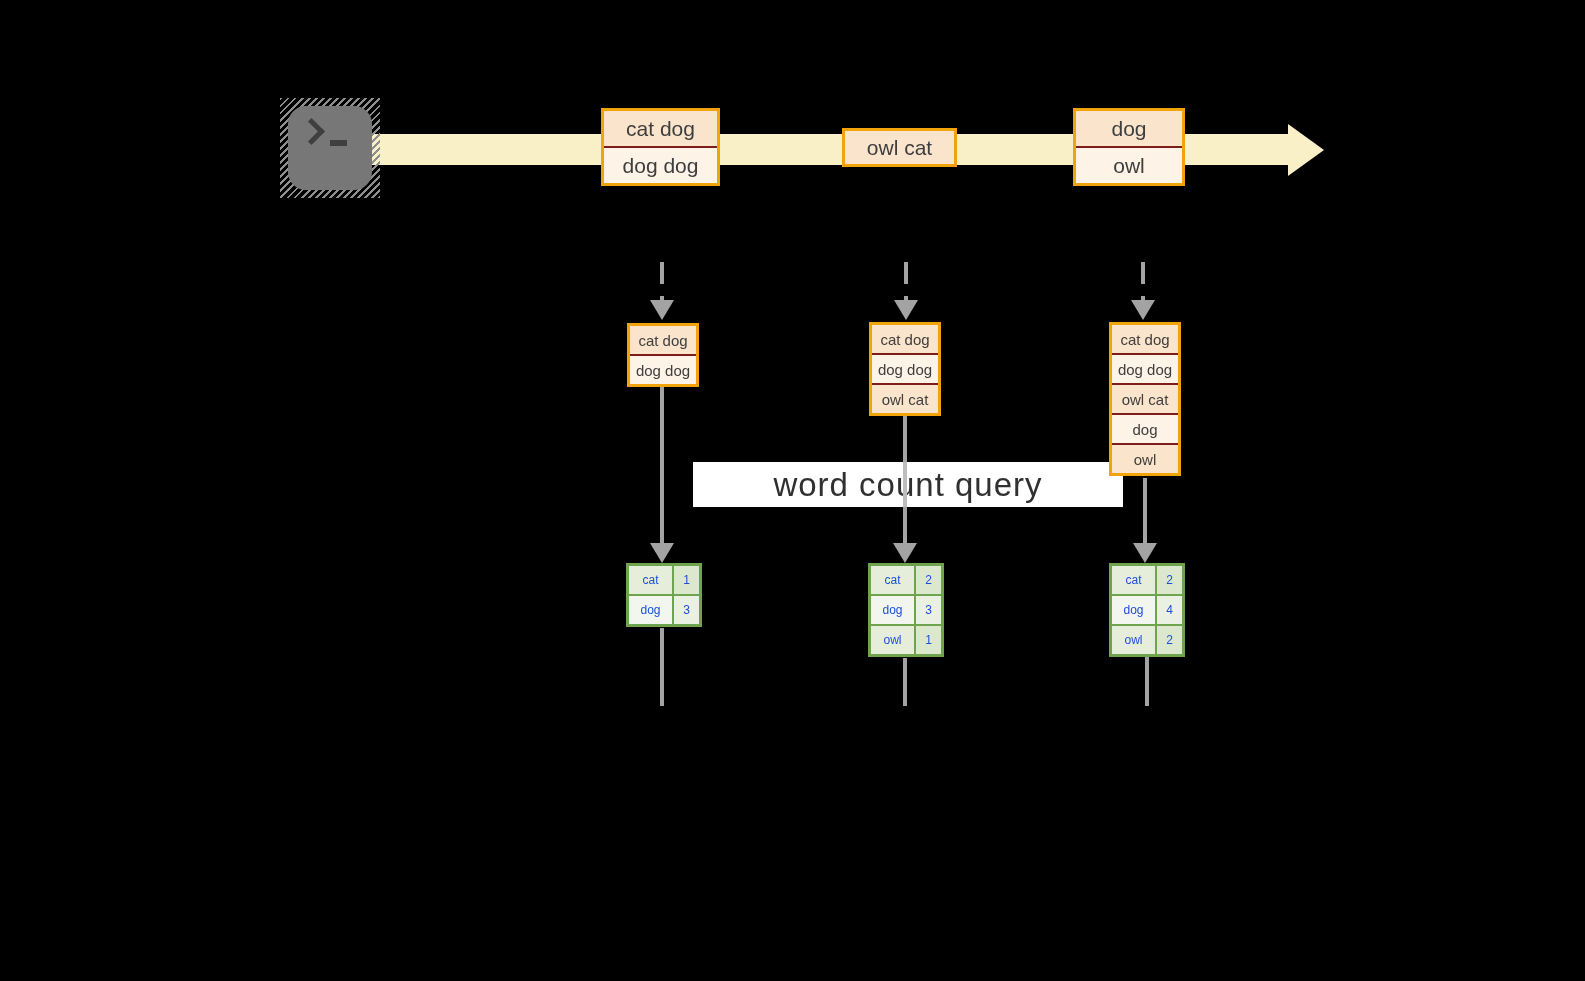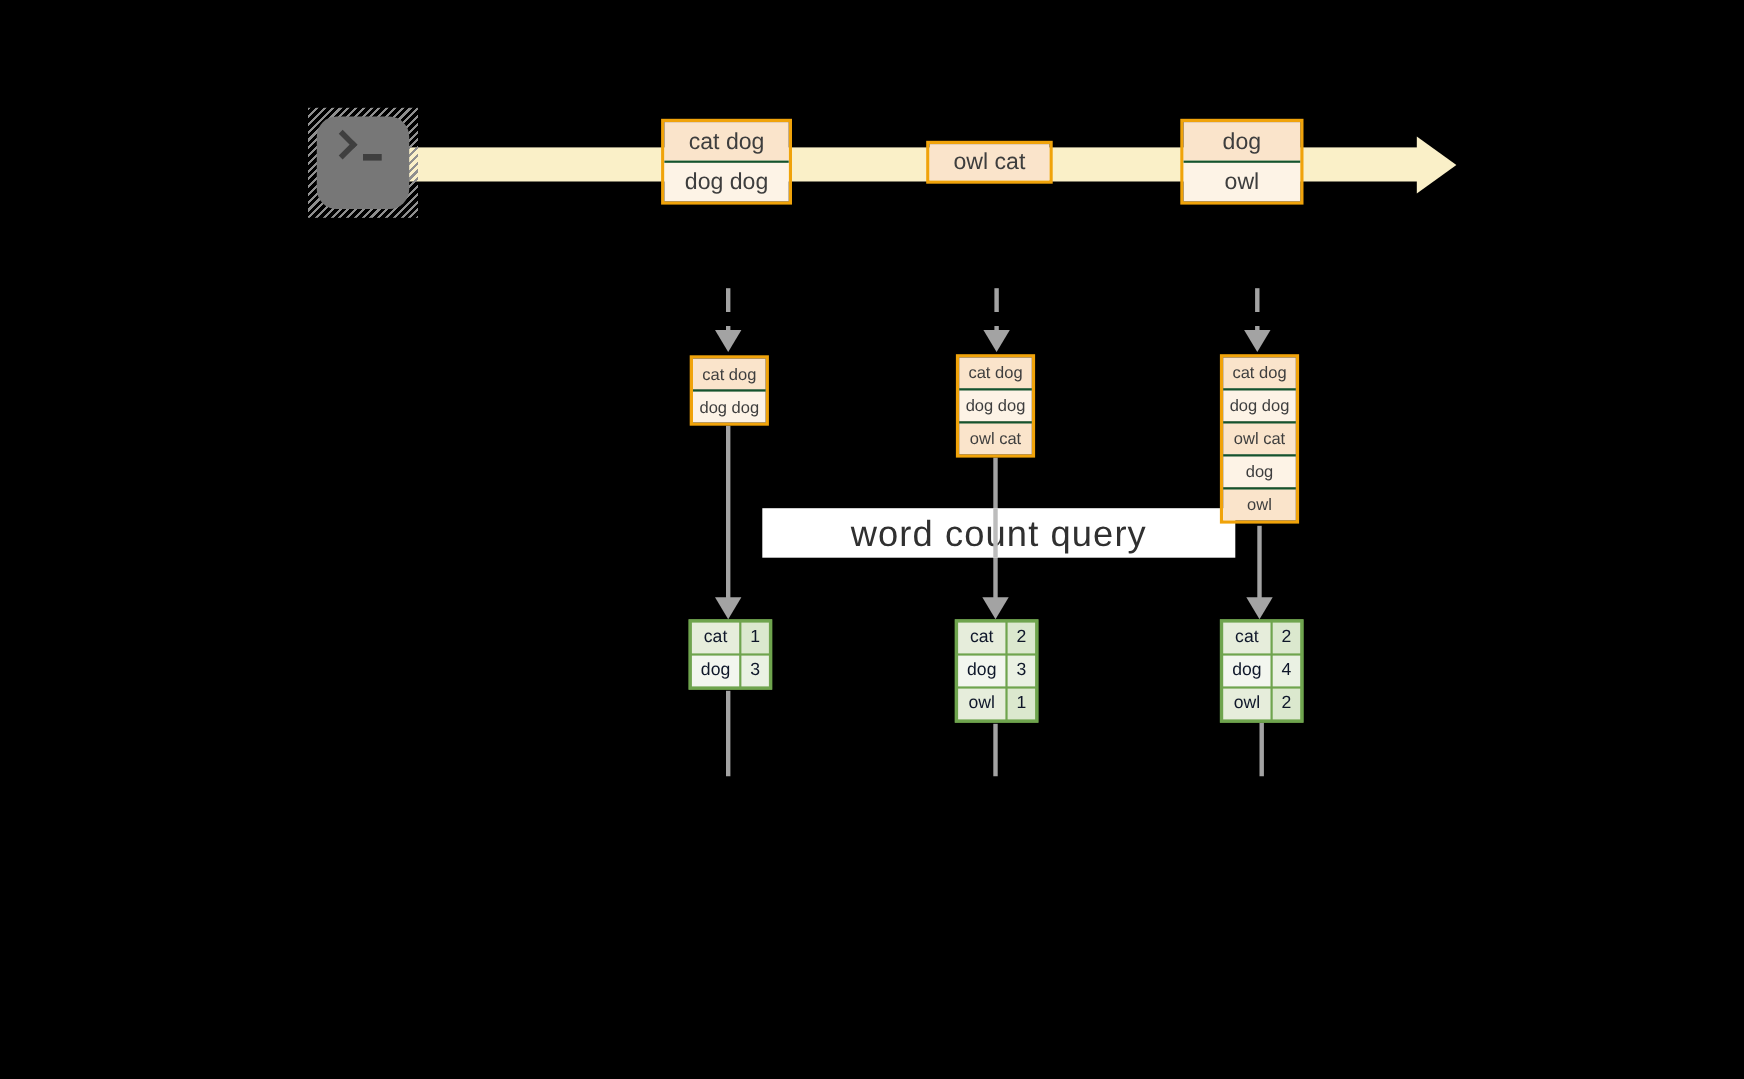--- a/index.html
+++ b/index.html
@@ -24,21 +24,21 @@
   .term-big .prompt{left:14px;top:16px;}
   .term-big .chev{width:14px;height:14px;border-width:5px 5px 0 0;}
   .term-big .uscore{width:17px;height:6px;margin-left:9px;margin-top:18px;}
   .term-sm .prompt{left:9px;top:11px;}
   .term-sm .chev{width:8px;height:8px;border-width:3px 3px 0 0;}
   .term-sm .uscore{width:11px;height:4px;margin-left:6px;margin-top:11px;}
 
   
   .elist{position:absolute;border:3px solid #F0A30A;z-index:7;}
   .elist .row{display:flex;align-items:center;justify-content:center;color:#3E3E3E;}
-  .elist .row + .row{border-top:2px solid #14532d;}
+  .elist .row + .row{border-top:2px solid #7f1d1d;}
   .ebig .row{width:113px;height:35px;font-size:21px;}
   .e2 .row{width:109px;height:33px;font-size:21px;}
   .e3 .row{width:106px;height:35px;font-size:21px;}
   .esm .row{width:66px;height:28px;font-size:15px;}
   .ra{background:#FAE4CB;}
   .rb{background:#FDF3E6;}
 
   
   .arrow{position:absolute;width:24px;z-index:2;}
   .arrow .shaft{position:absolute;left:10px;top:0;bottom:14px;width:4px;background:#A3A3A3;}
@@ -50,21 +50,21 @@
   
   .banner{position:absolute;left:693px;top:462px;width:430px;height:45px;background:#FFFFFF;
           display:flex;align-items:center;justify-content:center;z-index:5;
           font-size:33px;font-weight:300;color:#303030;letter-spacing:1px;}
   .banner-line{position:absolute;left:903px;top:462px;width:4px;height:45px;background:#BDBDBD;z-index:6;}
 
   
   .rtable{position:absolute;display:grid;grid-template-columns:43px 25px;gap:2px;
           background:#6FA44E;border:3px solid #6FA44E;z-index:4;}
   .rcell{height:28px;display:flex;align-items:center;justify-content:center;
-         font-size:16px;color:#0f172a;}
+         font-size:12px;color:#1d4ed8;}
   .gaw{background:#E6EDDB;} .gac{background:#DBE8CE;}
   .gbw{background:#F3F6EF;} .gbc{background:#EAF1E3;}
 </style>
 </head>
 <body>
 
 <div class="stage">
 
   <div class="band"></div>
   <div class="band-head"></div>

